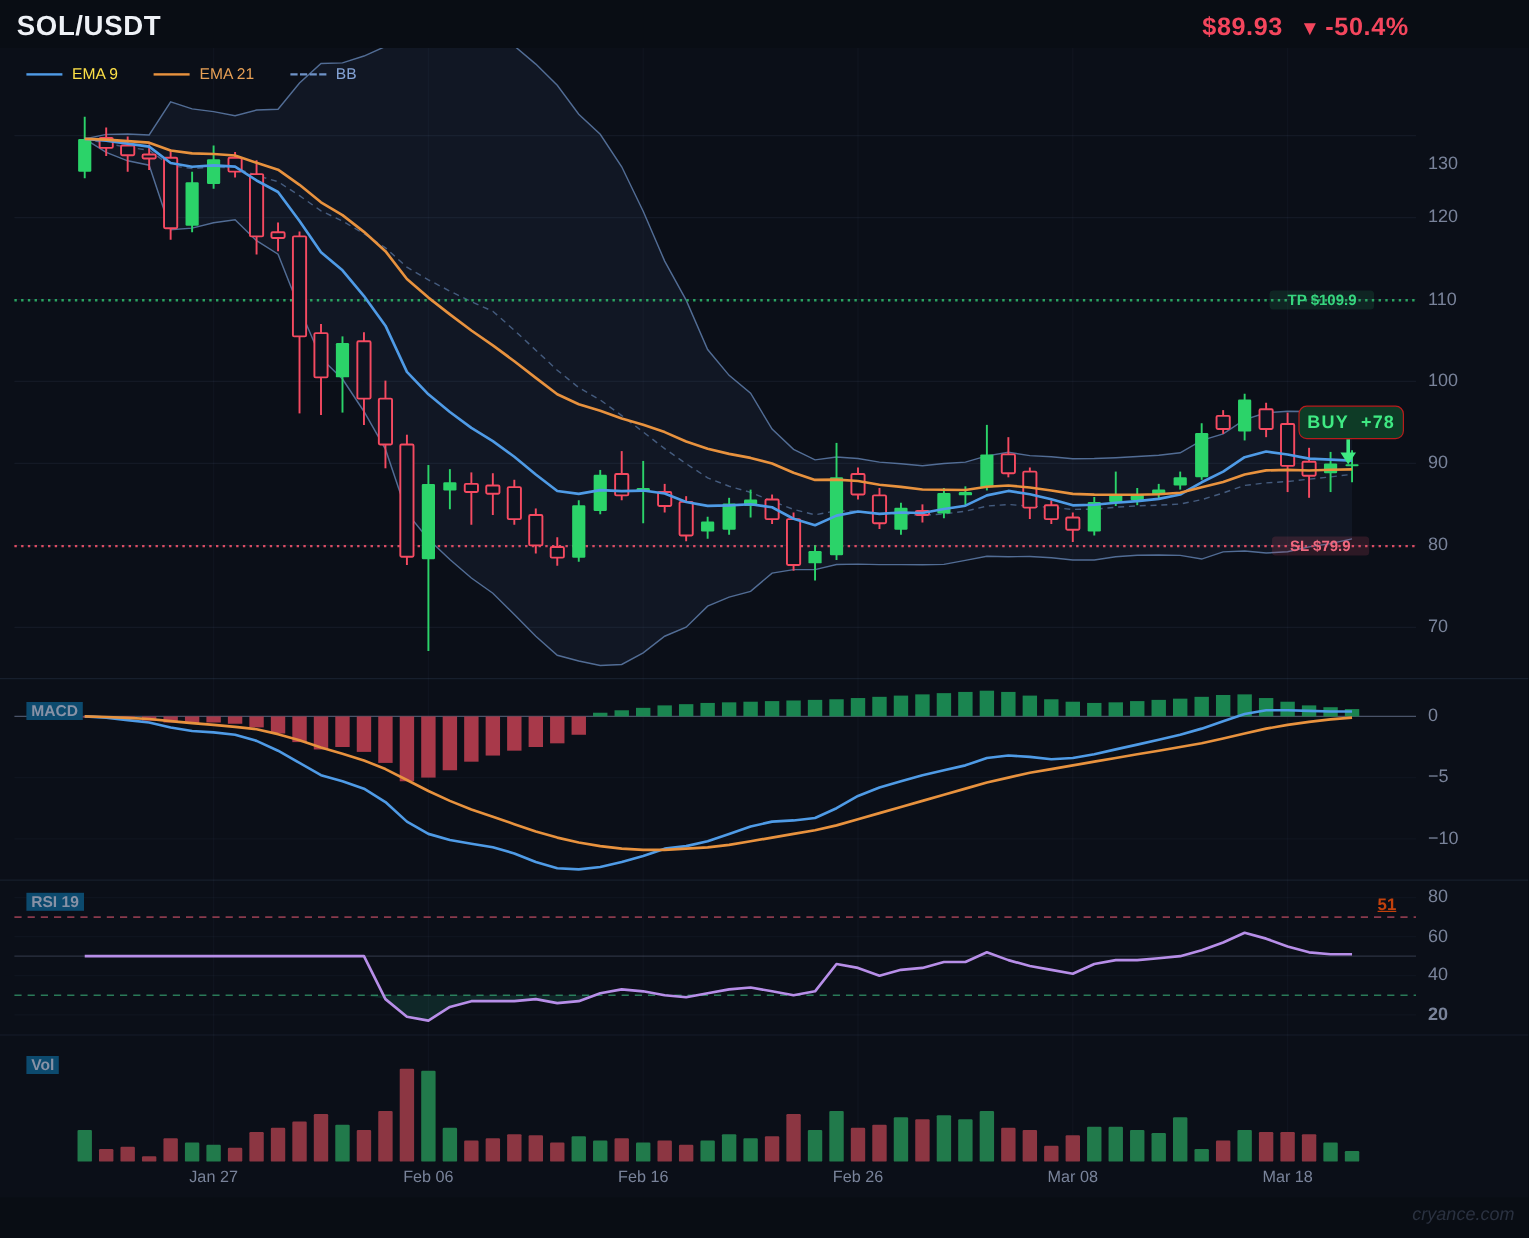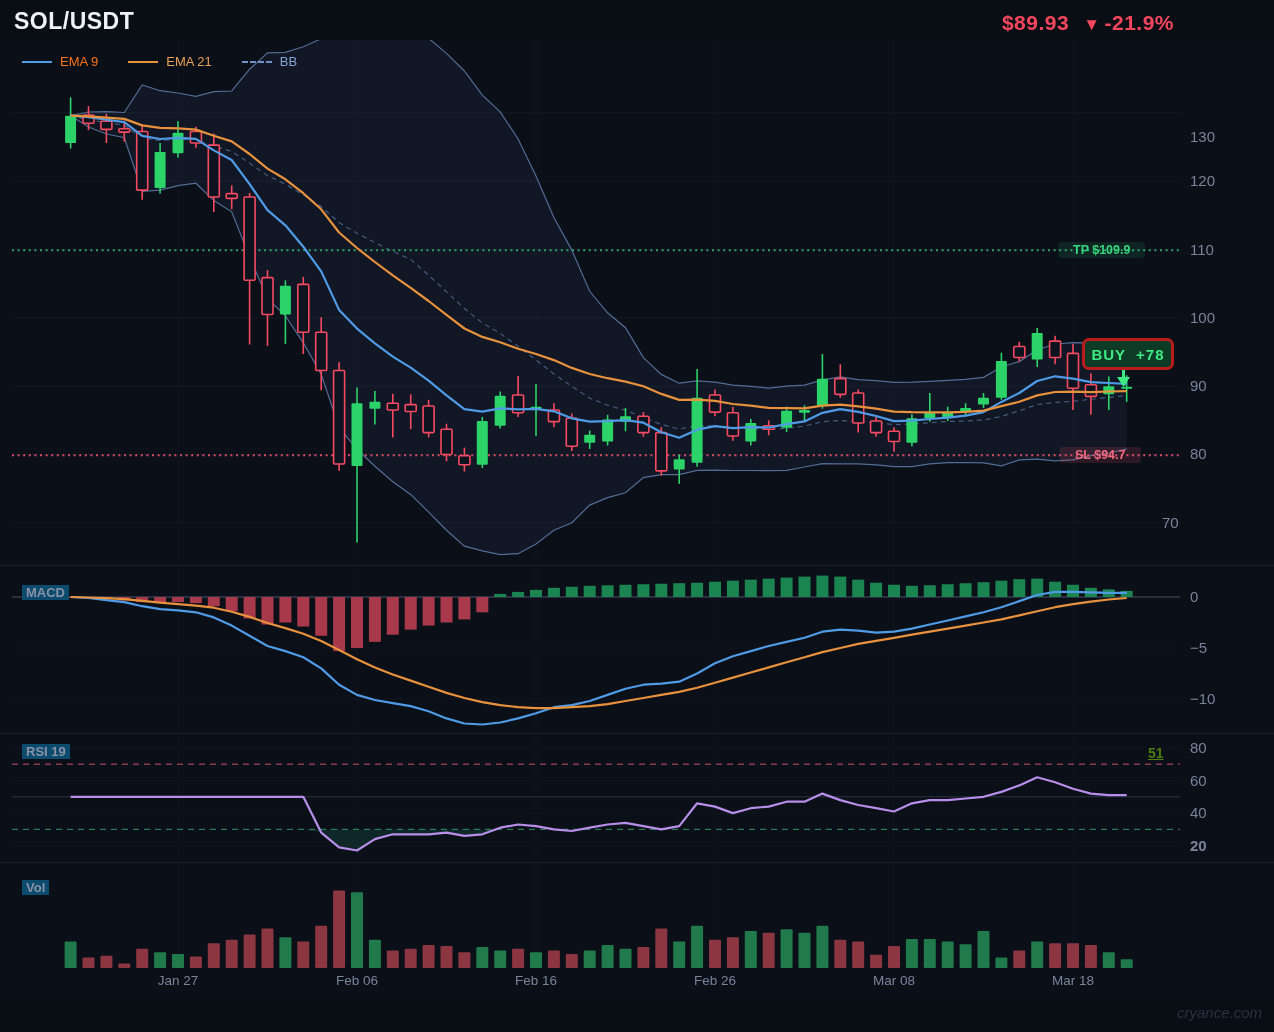--- a/index.html
+++ b/index.html
@@ -14,23 +14,23 @@
   .legend .item{display:flex;align-items:center;gap:8px;cursor:pointer;}
   .legend .sw{width:30px;height:0;border-top:2.5px solid;}
   .legend .sw.dashed{border-top-style:dashed;}
   .tick{position:absolute;color:#79839a;font-size:15px;}
   .xlab{position:absolute;top:973px;color:#79839a;font-size:13.5px;transform:translateX(-50%);}
   .plabel{position:absolute;font-size:13px;font-weight:bold;color:#8892a6;background:#0c4a6e;padding:0 4px;}
   .tpsl{position:absolute;font-size:12.5px;font-weight:bold;padding:1px 15px;border-radius:3px;transform:translateY(-50%);}
   .tp-label{color:#36d67e;background:rgba(43,178,104,.14);}
   .sl-label{color:#f0697f;background:rgba(224,81,106,.16);}
   .buy-badge{position:absolute;left:1082px;top:338px;width:86px;height:26px;border-radius:7px;
-             background:#0e3b26;border:3px solid #b91c1c;color:#3fe983;font-weight:bold;font-size:15px;
+             background:#0e3b26;border:1px solid #b91c1c;color:#3fe983;font-weight:bold;font-size:15px;
              display:flex;align-items:center;justify-content:center;gap:10px;letter-spacing:1px;}
-  .rsi-value{position:absolute;font-size:14px;font-weight:bold;color:#4d7c0f;text-decoration:underline;}
+  .rsi-value{position:absolute;font-size:14px;font-weight:bold;color:#c2410c;text-decoration:underline;}
   .watermark{position:absolute;right:12px;top:1004px;font-size:15px;font-style:italic;color:#2a3140;}
 </style>
 </head>
 <body>
 
 <div class="stage">
   <div class="panelbg" style="top:40px;height:525px;"></div>
   <div class="panelbg" style="top:566px;height:167px;"></div>
   <div class="panelbg" style="top:734px;height:128px;"></div>
   <div class="panelbg" style="top:863px;height:135px;"></div>
@@ -330,59 +330,59 @@
         <rect x="1049.1" y="943.36" width="12" height="24.639999999999986" fill="#8c3642" rx="1"></rect>
         <rect x="1066.9999999999998" y="943.36" width="12" height="24.639999999999986" fill="#8c3642" rx="1"></rect>
         <rect x="1084.8999999999999" y="945.12" width="12" height="22.879999999999995" fill="#8c3642" rx="1"></rect>
         <rect x="1102.7999999999997" y="952.16" width="12" height="15.840000000000032" fill="#217a4b" rx="1"></rect>
         <rect x="1120.6999999999998" y="959.2" width="12" height="8.799999999999955" fill="#217a4b" rx="1"></rect>
       </g>
     </svg>
 
   <div class="hdr-title">SOL/USDT</div>
   <div class="hdr-price">
-    <span>$89.93</span><span class="arrow">▼</span><span>-21.9%</span>
+    <span>$89.93</span><span class="arrow">▼</span><span>-50.4%</span>
   </div>
 
   <div class="legend" id="legend">
       <div class="item">
         <span class="sw" style="border-top-color: rgb(79, 155, 230);"></span>
-        <span style="color: #f97316;">EMA 9</span>
+        <span style="color: #fde047;">EMA 9</span>
       </div>
       <div class="item">
         <span class="sw" style="border-top-color: rgb(232, 146, 62);"></span>
         <span style="color: rgb(232, 160, 85);">EMA 21</span>
       </div>
       <div class="item">
         <span class="sw dashed" style="border-top-color: rgb(111, 147, 200);"></span>
         <span style="color: rgb(132, 163, 214);">BB</span>
       </div>
     </div>
 
   <div class="tpsl tp-label" id="tp-label" style="left: 1058px; top: 250.263px;">TP $109.9</div>
-  <div class="tpsl sl-label" id="sl-label" style="left: 1060px; top: 455.133px;">SL $94.7</div>
+  <div class="tpsl sl-label" id="sl-label" style="left: 1060px; top: 455.133px;">SL $79.9</div>
 
   <div class="buy-badge">
     <span>BUY</span>
     <span>+78</span>
   </div>
 
   <div class="plabel" style="left:22px;top:585px;">MACD</div>
   <div class="plabel" style="left:22px;top:744px;">RSI 19</div>
   <div class="rsi-value" style="left:1148px;top:745px;">51</div>
   <div class="plabel" style="left:22px;top:880px;">Vol</div>
 
   <div id="price-ticks">
       <div class="tick" style="left: 1190px; top: 104px; margin-top: 24px;">130</div>
       <div class="tick" style="left: 1190px; top: 172.29px;">120</div>
       <div class="tick" style="left: 1190px; top: 240.58px;">110</div>
       <div class="tick" style="left: 1190px; top: 308.87px;">100</div>
       <div class="tick" style="left: 1190px; top: 377.16px;">90</div>
       <div class="tick" style="left: 1190px; top: 445.45px;">80</div>
-      <div class="tick" style="left: 1162px; top: 513.74px;">70</div>
+      <div class="tick" style="left: 1190px; top: 513.74px;">70</div>
     </div>
   <div id="macd-ticks">
       <div class="tick" style="left: 1190px; top: 588px;">0</div>
       <div class="tick" style="left: 1190px; top: 639px;">−5</div>
       <div class="tick" style="left: 1190px; top: 690px;">−10</div>
     </div>
   <div id="rsi-ticks">
       <div class="tick" style="left: 1190px; top: 739px;">80</div>
       <div class="tick" style="left: 1190px; top: 771.55px;">60</div>
       <div class="tick" style="left: 1190px; top: 804.1px;">40</div>

